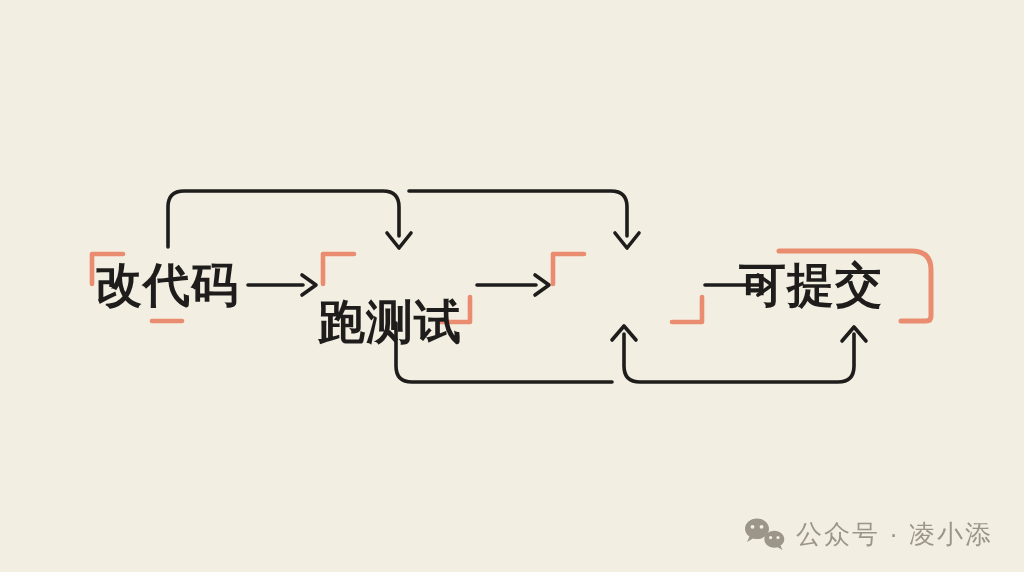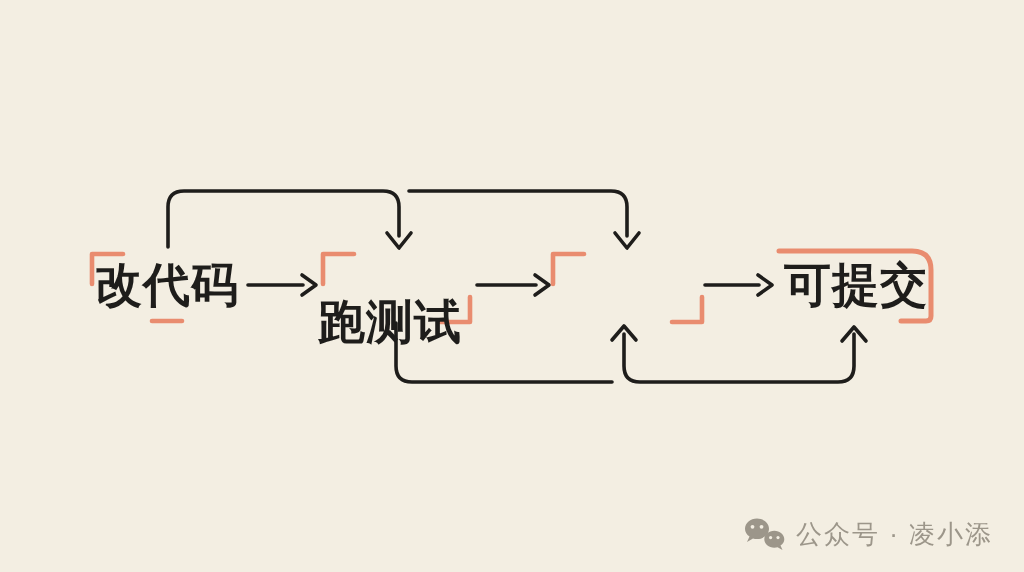--- a/index.html
+++ b/index.html
@@ -16,21 +16,21 @@
     stroke-linecap:round; stroke-linejoin:round;}
   .stroke-accent{stroke:var(--accent); fill:none; stroke-width:4.6;
     stroke-linecap:round; stroke-linejoin:round;}
   .stroke-accent-big{stroke:var(--accent); fill:none; stroke-width:5;
     stroke-linecap:round; stroke-linejoin:round;}
   .node-label{
     position:absolute; width:180px; top:258px; height:54px; line-height:54px;
     text-align:center; font-size:47px; font-weight:700; color:var(--ink);
     letter-spacing:1px; white-space:nowrap;
   }
-  .node-1{left:77px;} .node-2{left:300px;margin-top:37px;} .node-3{left:537px;} .node-4{left:766px;}
+  .node-1{left:77px;} .node-2{left:300px;margin-top:37px;} .node-3{left:537px;} .node-4{left:721px;}
   .watermark{
     position:absolute; left:742px; top:514px; height:40px;
     display:flex; align-items:center; gap:10px;
   }
   .watermark-text{
     color:var(--muted); font-size:26px; letter-spacing:2px; white-space:nowrap;
   }
   .wechat-fill{fill:var(--muted);}
   .wechat-eye{fill:var(--bg);}
 </style>

